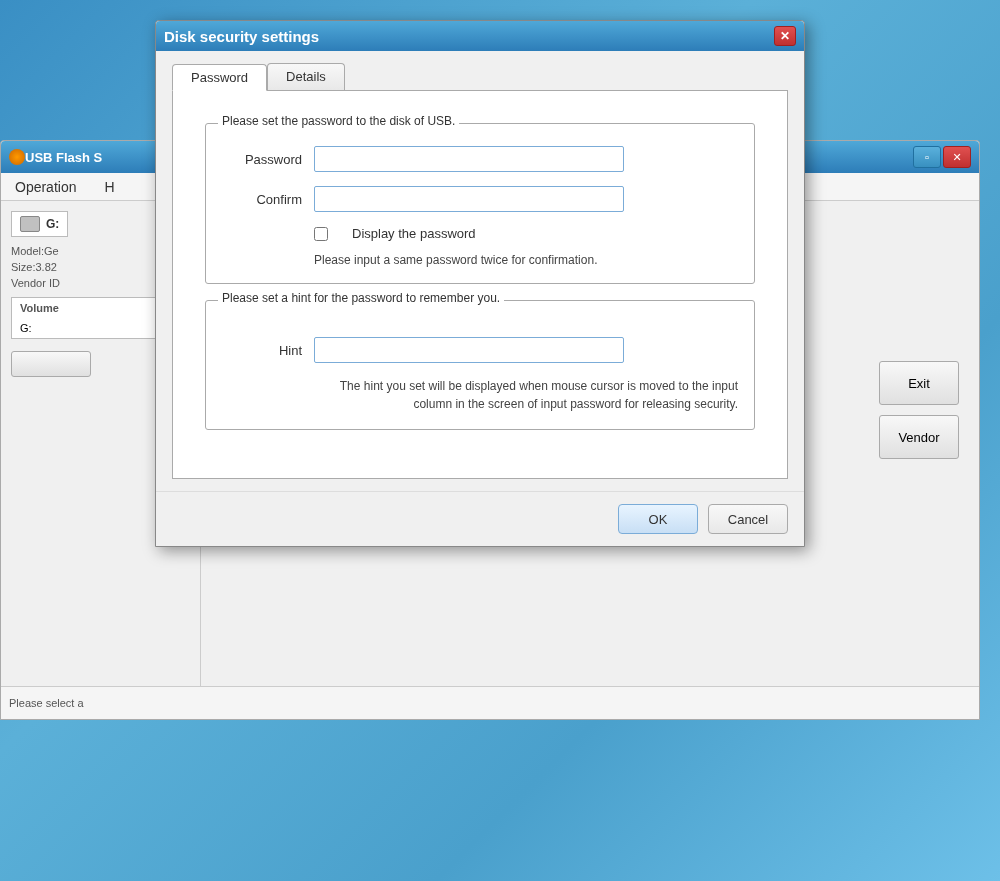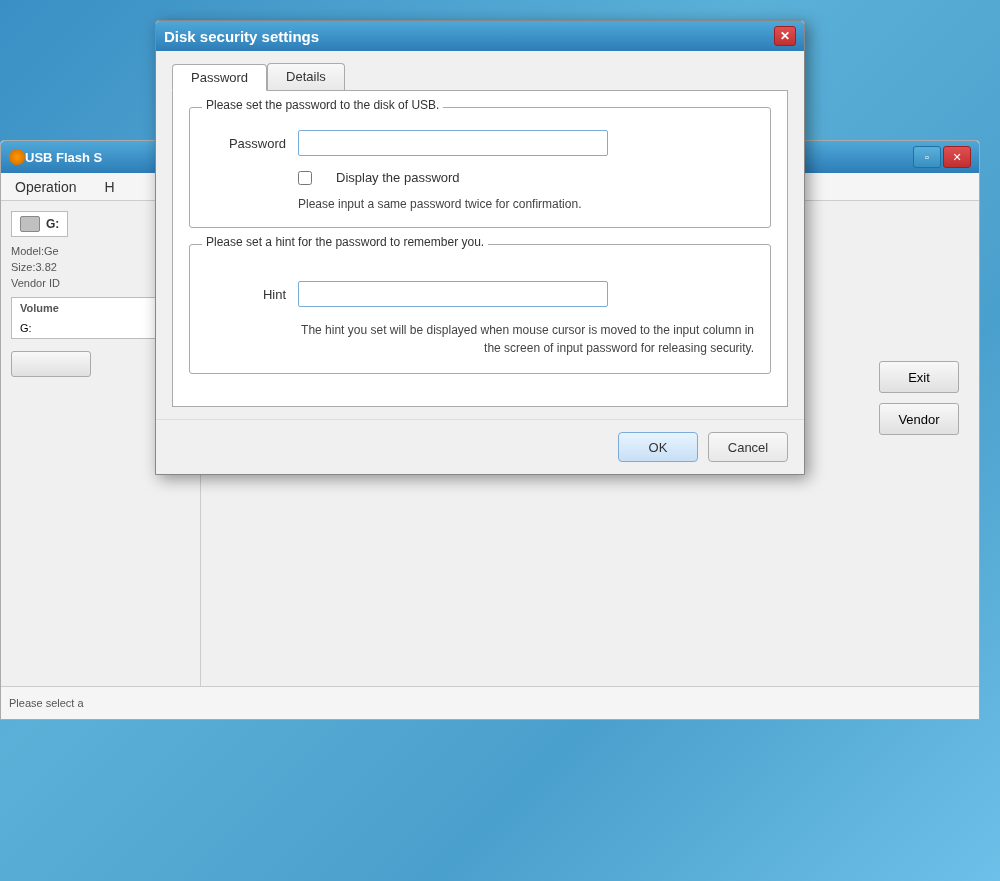--- a/index.html
+++ b/index.html
@@ -144,21 +144,21 @@
     .bg-right-buttons {
       position: absolute;
       right: 20px;
       top: 220px;
       display: flex;
       flex-direction: column;
       gap: 10px;
     }
     .right-btn {
       width: 80px;
-      height: 32px;
+      height: 44px;
       background: linear-gradient(to bottom, #f8f8f8, #e0e0e0);
       border: 1px solid #aaa;
       border-radius: 3px;
       font-size: 13px;
       cursor: pointer;
       display: flex;
       align-items: center;
       justify-content: center;
     }
     .status-bar {
@@ -244,21 +244,21 @@
     .tab.active {
       background: white;
       border-bottom: 1px solid white;
       z-index: 1;
       position: relative;
       top: 1px;
     }
     .tab-content {
       border: 1px solid #aaa;
       background: white;
-      padding: 16px;
+      padding: 32px;
     }
 
     
     .fieldset-group {
       border: 1px solid #aaa;
       border-radius: 3px;
       padding: 12px 16px 16px;
       margin-bottom: 16px;
       position: relative;
     }
@@ -410,20 +410,24 @@
         <div class="fieldset-group">
           <span class="fieldset-legend">Please set the password to the disk of USB.</span>
 
           <div style="height: 10px;"></div>
 
           <div class="form-row">
             <span class="form-label">Password</span>
             <input class="form-input" type="password" style="">
           </div>
 
+          <div class="form-row">
+            <span class="form-label">Confirm</span>
+            <input class="form-input" type="password" style="">
+          </div>
 
           <div class="checkbox-row">
             <input class="checkbox-input" type="checkbox" id="displayPw" style="">
             <label class="checkbox-label" for="displayPw">Display the password</label>
           </div>
 
           <div class="hint-text">Please input a same password twice for confirmation.</div>
         </div>
 
         <div class="fieldset-group">

